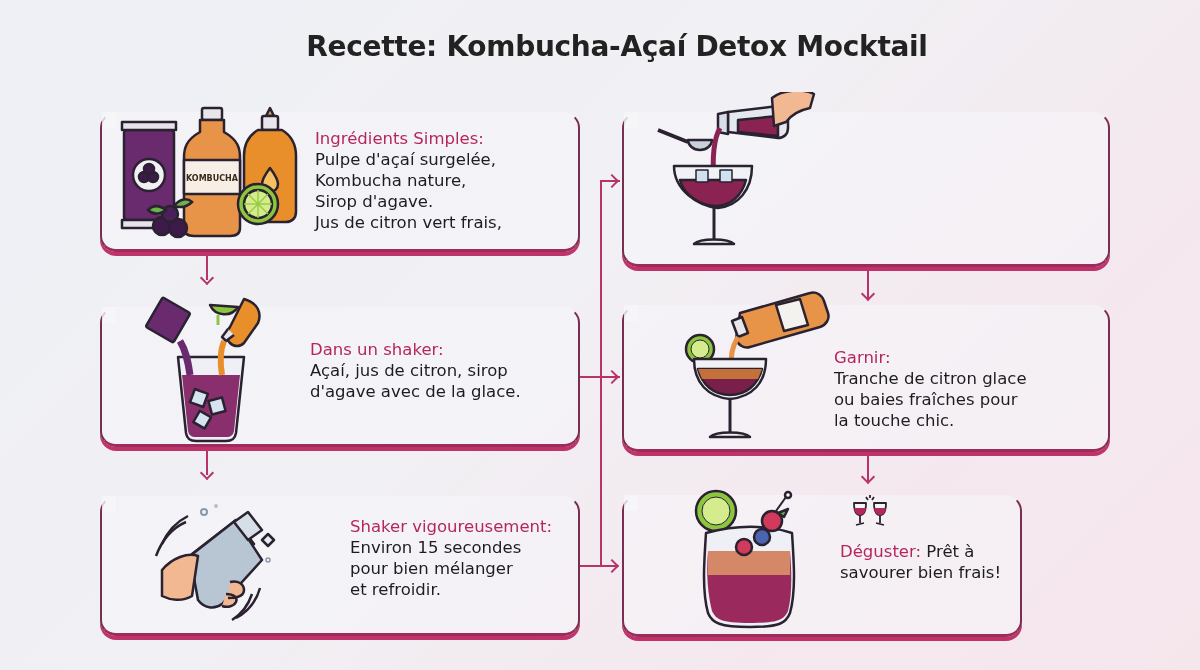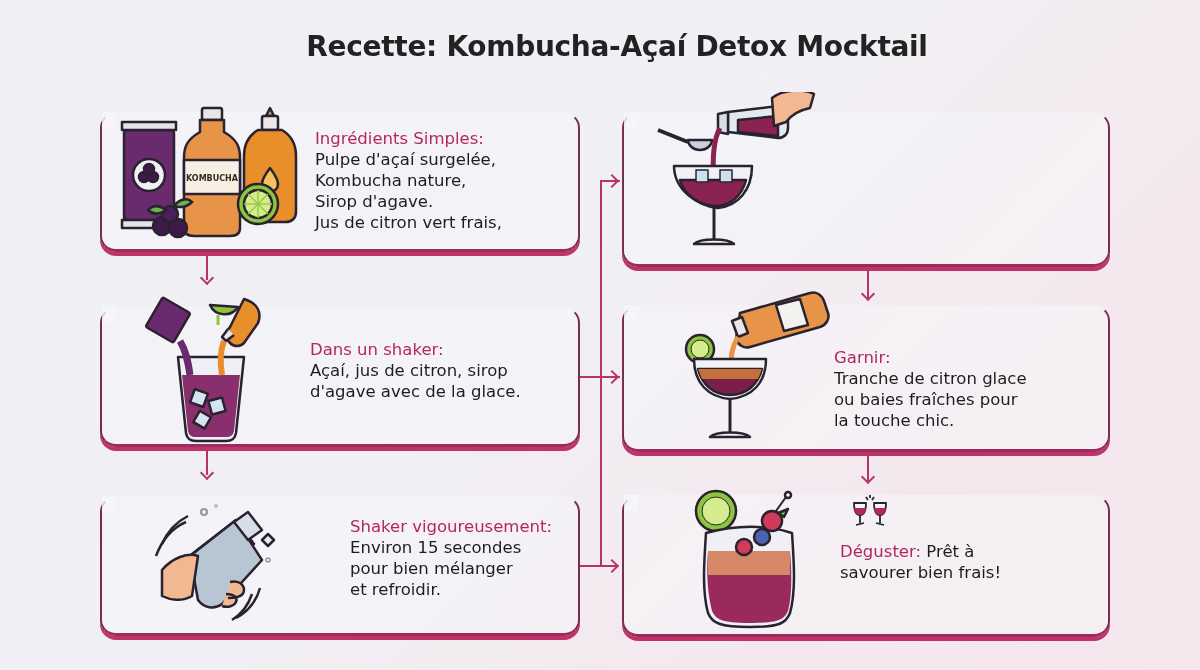--- a/index.html
+++ b/index.html
@@ -222,21 +222,21 @@
     </g>
   </svg>
   <div class="card-text" style="left:210px; top:40px; width:270px;">
     <div class="heading">Garnir:</div>
     <div>Tranche de citron glace</div>
     <div>ou baies fraîches pour</div>
     <div>la touche chic.</div>
   </div>
 </div>
 
-<div class="card" style="left:622px; top:495px; width:488px; height:142px;">
+<div class="card" style="left:622px; top:495px; width:400px; height:142px;">
   <svg class="illus" style="left:60px; top:-10px;" width="130" height="148" viewBox="0 0 130 148">
     <g stroke="#2a2230" stroke-width="2.5" stroke-linejoin="round">
 
       <circle cx="32" cy="24" r="20" fill="#8cc63f"></circle>
       <circle cx="32" cy="24" r="14" fill="#d5ec8e" stroke-width="1"></circle>
 
       <path d="M22 46 c30 -8 60 -8 86 0 c2 30 4 58 -2 80 c-4 10 -10 14 -40 14 c-30 0 -38 -4 -42 -14 c-6 -22 -4 -50 -2 -80 z" fill="#eef0f6"></path>
       <path d="M24 64 h82 c2 24 2 44 -2 60 c-4 8 -8 12 -38 12 c-30 0 -34 -4 -38 -12 c-4 -16 -6 -36 -4 -60 z" fill="#9a2a5e" stroke="none"></path>
       <path d="M24 64 h82 l0 24 h-82 z" fill="#e3a06a" stroke="none" opacity="0.8"></path>
 

